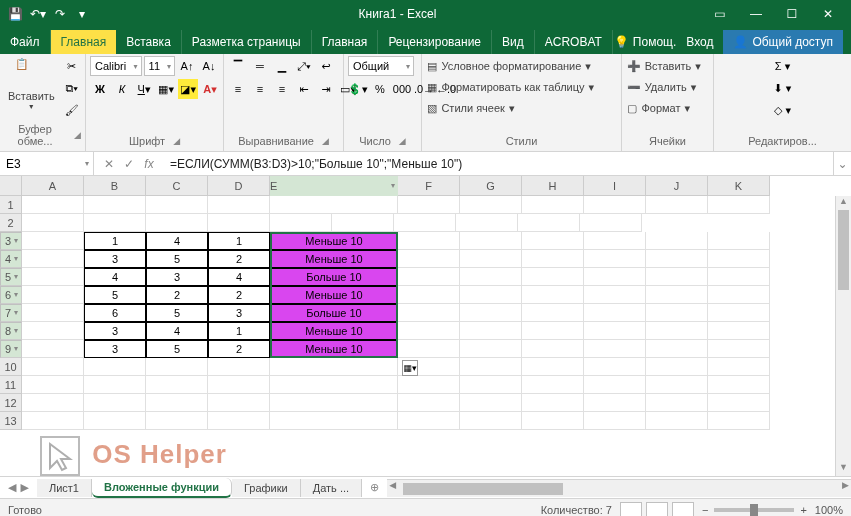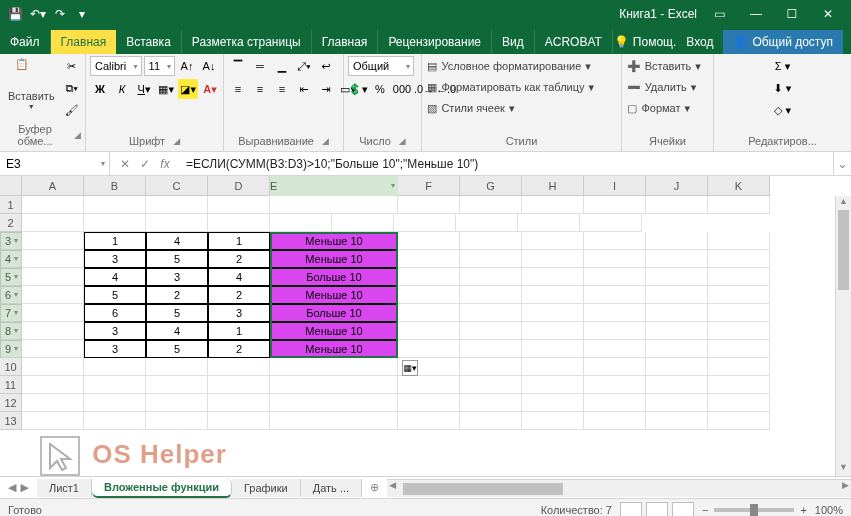--- a/index.html
+++ b/index.html
@@ -1,21 +1,21 @@
 <!DOCTYPE html>
 <html><head>
 <meta charset="utf-8">
 <style>
 * { margin: 0; padding: 0; box-sizing: border-box; font-family: 'Segoe UI', Tahoma, sans-serif; }
 body { background: #fff; width: 851px; height: 516px; overflow: hidden; position: relative; }
 
 .titlebar { background: #0e6837; height: 28px; display: flex; align-items: center; color: #fff; font-size: 12px; }
 .qat { display: flex; align-items: center; gap: 6px; padding: 0 8px; }
 .qat-icon { width: 16px; height: 16px; display: flex; align-items: center; justify-content: center; }
-.title-center { flex: 1; text-align: right; }
+.title-center { flex: 1; text-align: center; }
 .title-right { display: flex; align-items: center; gap: 14px; padding: 0 12px; }
 .win-btn { width: 22px; height: 22px; display: flex; align-items: center; justify-content: center; }
 
 .tabbar { background: #0e6837; height: 26px; display: flex; align-items: flex-end; color: #fff; font-size: 12px; }
 .tab { padding: 5px 10px; cursor: pointer; white-space: nowrap; border-right: 1px solid rgba(255,255,255,0.15); }
 .tab.active { background: #fde047; color: #217346; border: none; }
 .tab-hl { background: #2a7ab0; padding: 5px 10px; display:flex; align-items:center; gap:4px; }
 .tabbar-right { margin-left: auto; display: flex; align-items: center; gap: 10px; padding-right: 8px; }
 
 .ribbon { background: #f3f3f3; border-bottom: 1px solid #d4d4d4; display: flex; height: 98px; }
@@ -25,21 +25,21 @@
 .rcol { display: flex; flex-direction: column; gap: 2px; justify-content:center;}
 .rbtn { min-width: 20px; height: 20px; display: flex; align-items: center; justify-content: center; border: 1px solid transparent; font-size: 11px; }
 .big-btn { display: flex; flex-direction: column; align-items: center; font-size: 11px; color: #444; padding: 2px 4px; }
 .big-btn .icn { width: 32px; height: 32px; }
 .sel { border: 1px solid #c0c0c0; background: #fff; height: 20px; font-size: 11px; padding: 0 14px 0 4px; display: flex; align-items: center; position: relative; }
 .sel::after { content: '▾'; font-size: 8px; color: #888; position: absolute; right: 3px; }
 .stack2 { display:flex; gap:2px; }
 .launcher { font-size:9px; color:#888; margin-left:4px;}
 
 .namebox-row { background: #fff; border-bottom: 1px solid #d4d4d4; height: 24px; display: flex; align-items: center; font-size: 12px; }
-.namebox { width: 110px; border-right: 1px solid #d4d4d4; padding: 0 6px; height: 100%; display: flex; align-items: center; position:relative;}
+.namebox { width: 94px; border-right: 1px solid #d4d4d4; padding: 0 6px; height: 100%; display: flex; align-items: center; position:relative;}
 .namebox::after { content:'▾'; font-size:8px; color:#888; position:absolute; right:4px;}
 .fx-icons { display:flex; gap:6px; padding:0 8px; color:#888;}
 .fx-icons span { width:14px; text-align:center;}
 .formula { flex: 1; padding: 0 6px; color: #222; }
 .formula-exp { width:18px; text-align:center; color:#888; border-left:1px solid #d4d4d4; height:100%; display:flex; align-items:center; justify-content:center;}
 
 .grid-area { display: flex; height: 300px; position: relative; background: #fff; }
 .corner { width: 22px; height: 20px; background: #eaeaea; border-right: 1px solid #ccc; border-bottom: 1px solid #ccc; }
 .col-headers { display: flex; height: 20px; }
 .colh { width: 62px; background: #eaeaea; border-right: 1px solid #ccc; border-bottom: 1px solid #ccc; text-align: center; font-size: 11px; line-height: 20px; color:#555;}

